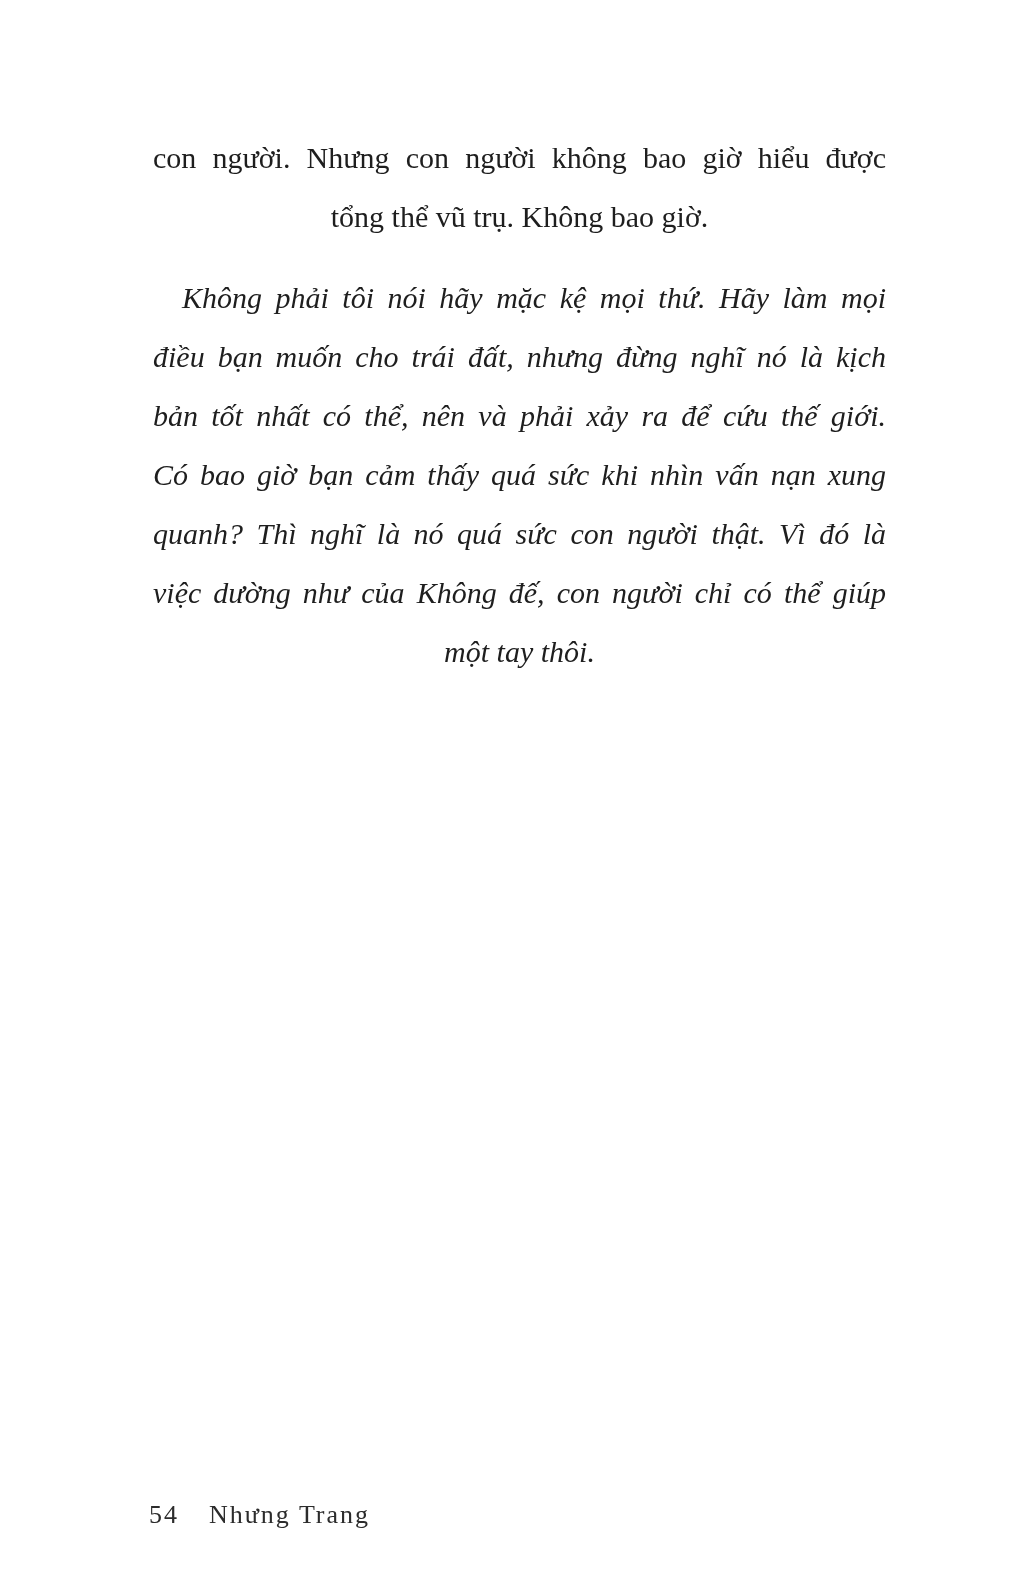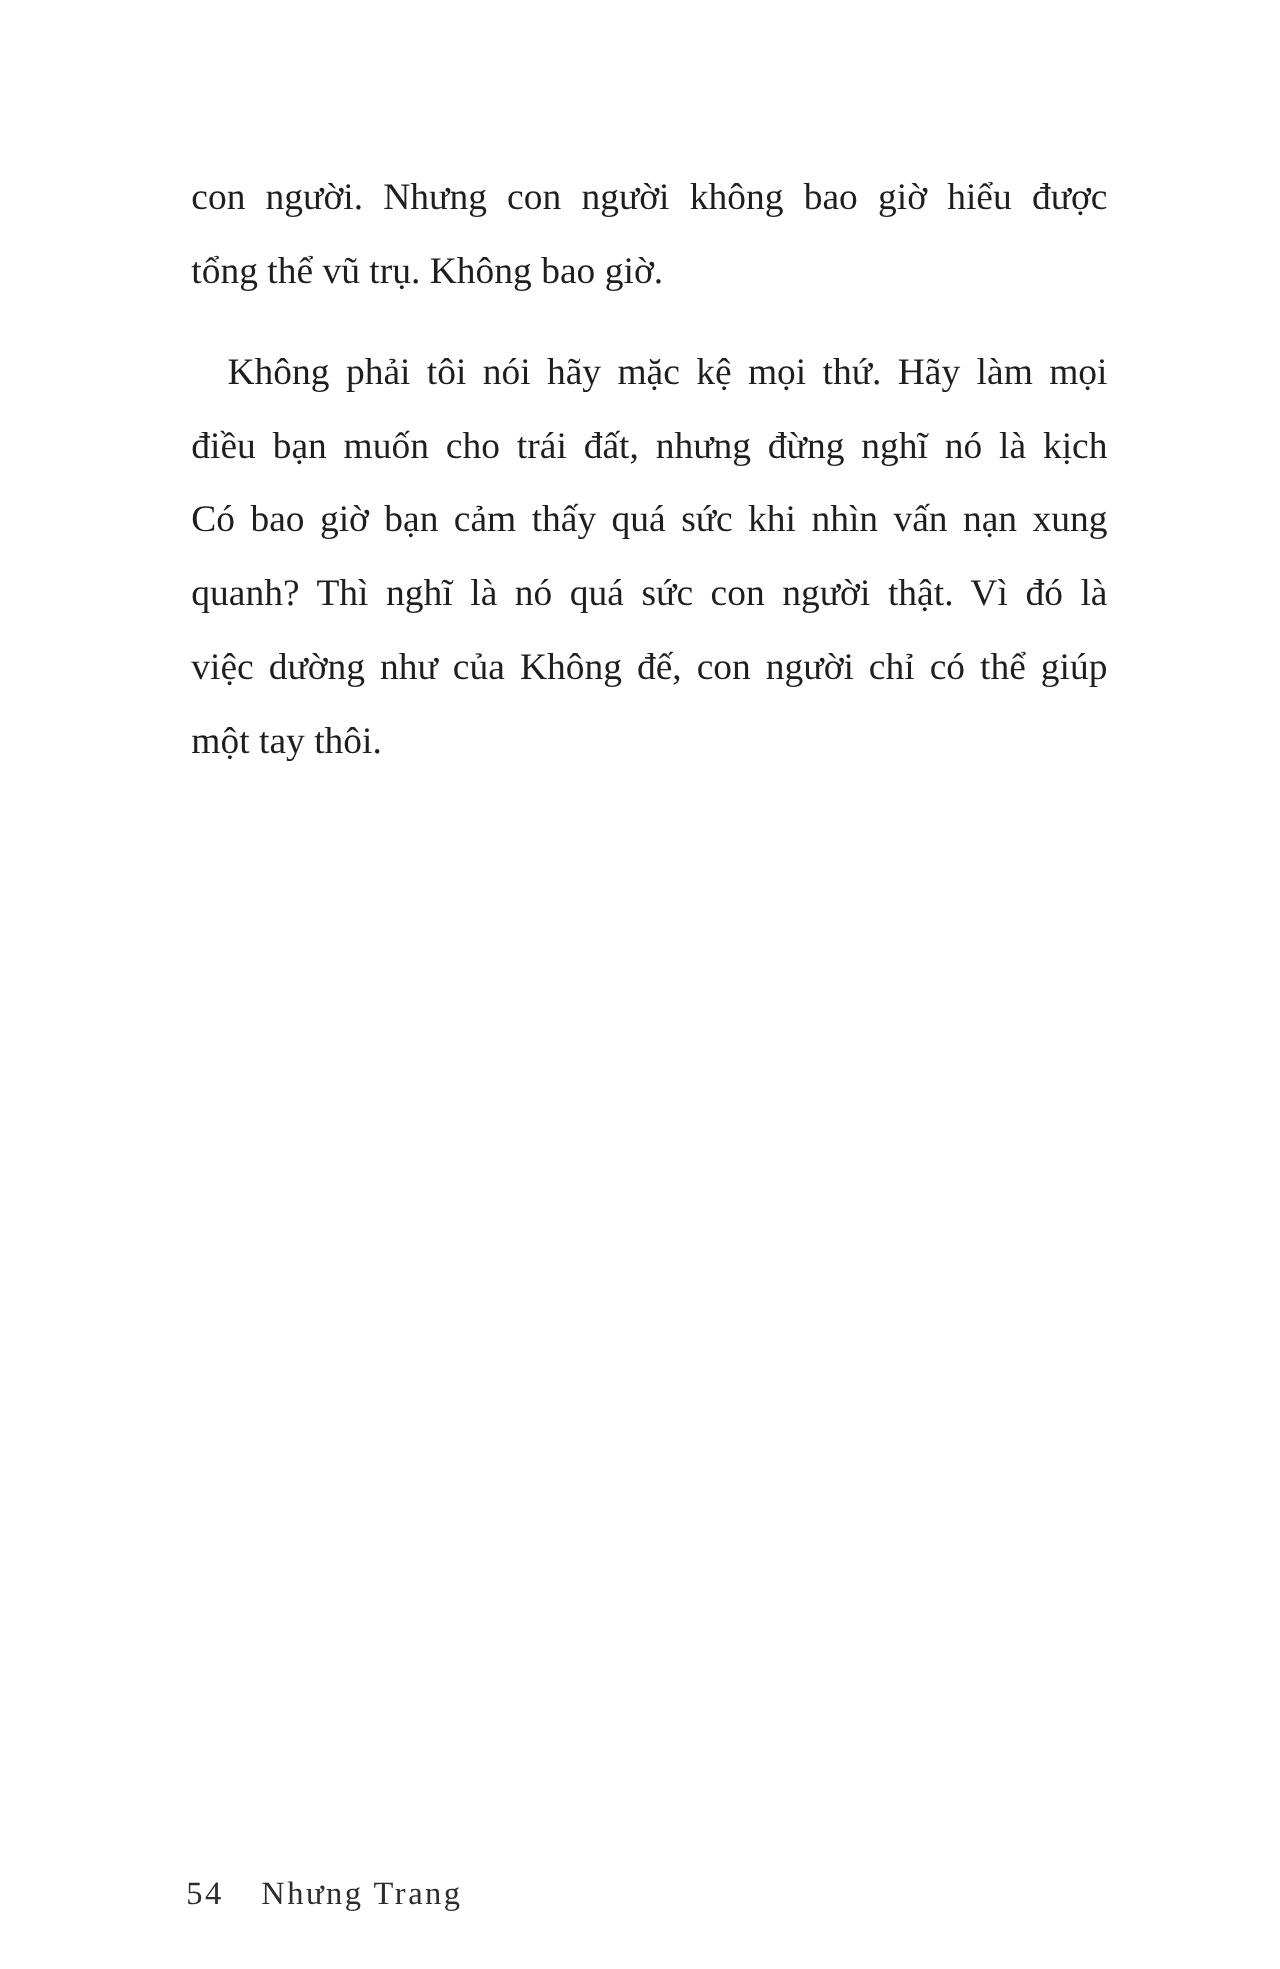--- a/index.html
+++ b/index.html
@@ -23,24 +23,24 @@
     position: absolute;
     left: 133px;
     top: 112px;
     width: 757px;
     color: #1e1e1e;
     font-size: 30px;
     line-height: 51px;
   }
 
   .para { margin: 0; }
-  .para + .para { margin-top: 14px; }
+  .para + .para { margin-top: 14px; font-style: italic; }
 
   .line {
-    text-align: left;
+    text-align: center;
   }
 
   .line.just {
     text-align: justify;
     text-align-last: justify;
   }
 
   .line.indent {
     padding-left: 33px;
   }
@@ -68,20 +68,21 @@
   <div class="text-block">
 
     <div class="para">
       <div class="line just">con người. Nhưng con người không bao giờ hiểu được</div>
       <div class="line">tổng thể vũ trụ. Không bao giờ.</div>
     </div>
 
     <div class="para">
       <div class="line just indent">Không phải tôi nói hãy mặc kệ mọi thứ. Hãy làm mọi</div>
       <div class="line just">điều bạn muốn cho trái đất, nhưng đừng nghĩ nó là kịch</div>
+      <div class="line just">bản tốt nhất có thể, nên và phải xảy ra để cứu thế giới.</div>
       <div class="line just">Có bao giờ bạn cảm thấy quá sức khi nhìn vấn nạn xung</div>
       <div class="line just">quanh? Thì nghĩ là nó quá sức con người thật. Vì đó là</div>
       <div class="line just">việc dường như của Không đế, con người chỉ có thể giúp</div>
       <div class="line">một tay thôi.</div>
     </div>
 
   </div>
 
   <div class="footer">
     <span class="page-number">54</span><span>Nhưng Trang</span>

